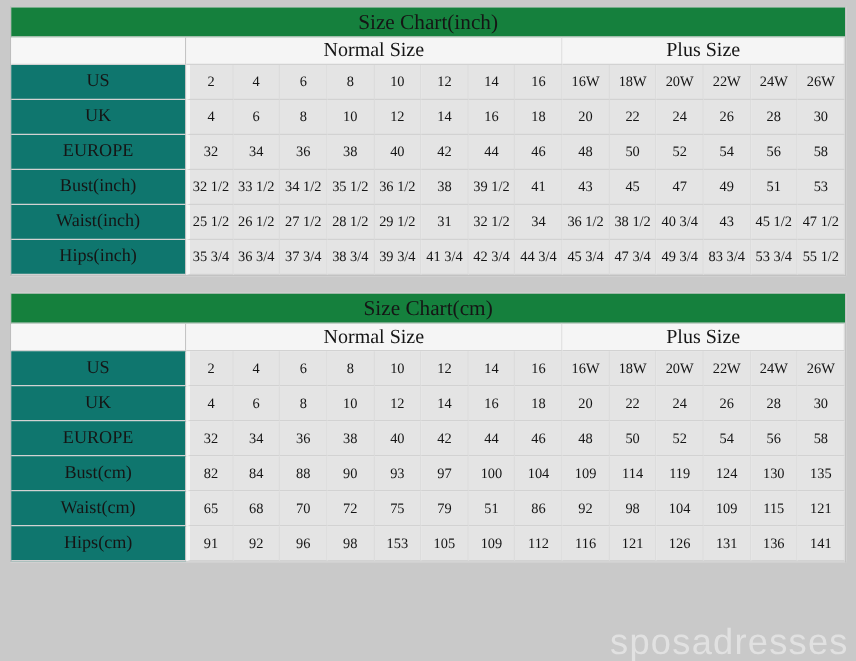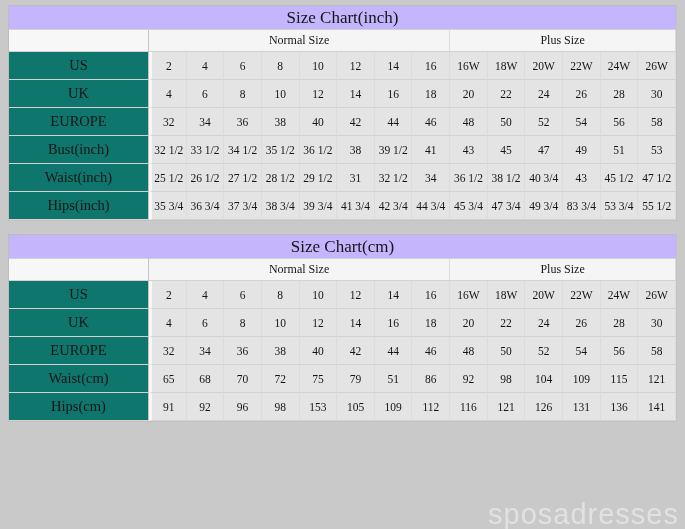--- a/index.html
+++ b/index.html
@@ -40,28 +40,28 @@
     border-right: 1px solid #dcdcdc;
     border-bottom: 1px solid #d2d2d2;
     text-align: center;
     vertical-align: middle;
     color: #151515;
     padding: 0;
     white-space: nowrap;
     overflow: hidden;
   }
   td.title-cell {
-    background: #c4b5fd;
+    background: #15803d;
     font-size: 17px;
     height: 23px;
     border-right: none;
   }
   td.group-cell {
     background: #f5f5f5;
-    font-size: 12px;
+    font-size: 16px;
     height: 21px;
     text-align: center;
   }
   td.corner-cell {
     background: #f7f7f7;
     border-right: 1px solid #c4c4c4;
   }
   td.label-cell {
     background: #0f766e;
     font-size: 14.5px;
@@ -296,20 +296,37 @@
             <td class="data-cell">44</td>
             <td class="data-cell">46</td>
             <td class="data-cell">48</td>
             <td class="data-cell">50</td>
             <td class="data-cell">52</td>
             <td class="data-cell">54</td>
             <td class="data-cell">56</td>
             <td class="data-cell">58</td>
           </tr>
           <tr class="std-row">
+            <td class="label-cell">Bust(cm)</td>
+            <td class="data-cell first-data">82</td>
+            <td class="data-cell">84</td>
+            <td class="data-cell">88</td>
+            <td class="data-cell">90</td>
+            <td class="data-cell">93</td>
+            <td class="data-cell">97</td>
+            <td class="data-cell">100</td>
+            <td class="data-cell">104</td>
+            <td class="data-cell">109</td>
+            <td class="data-cell">114</td>
+            <td class="data-cell">119</td>
+            <td class="data-cell">124</td>
+            <td class="data-cell">130</td>
+            <td class="data-cell">135</td>
+          </tr>
+          <tr class="std-row">
             <td class="label-cell">Waist(cm)</td>
             <td class="data-cell first-data">65</td>
             <td class="data-cell">68</td>
             <td class="data-cell">70</td>
             <td class="data-cell">72</td>
             <td class="data-cell">75</td>
             <td class="data-cell">79</td>
             <td class="data-cell">51</td>
             <td class="data-cell">86</td>
             <td class="data-cell">92</td>

